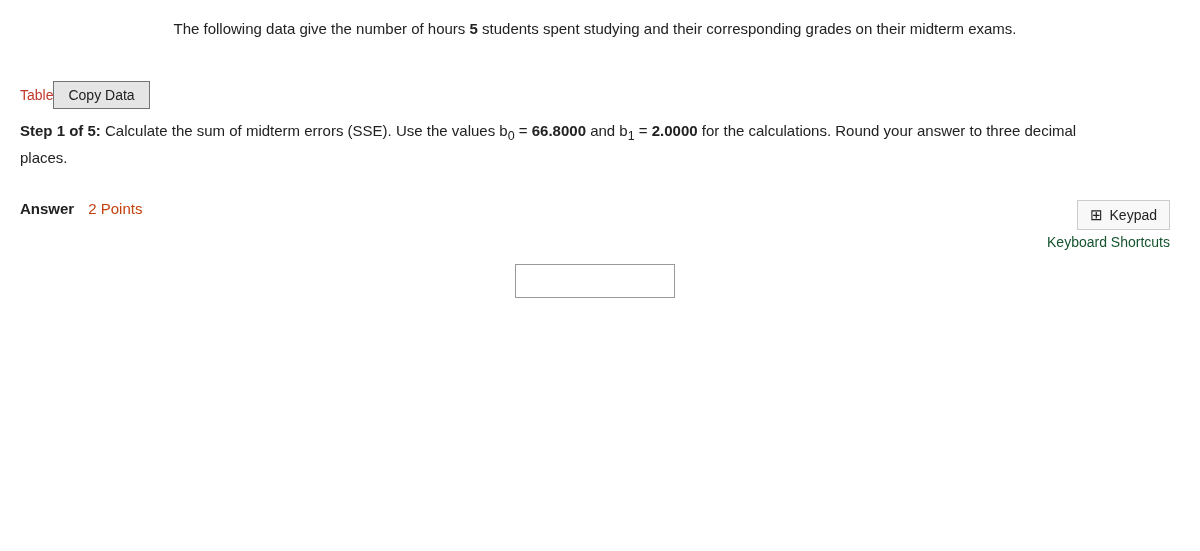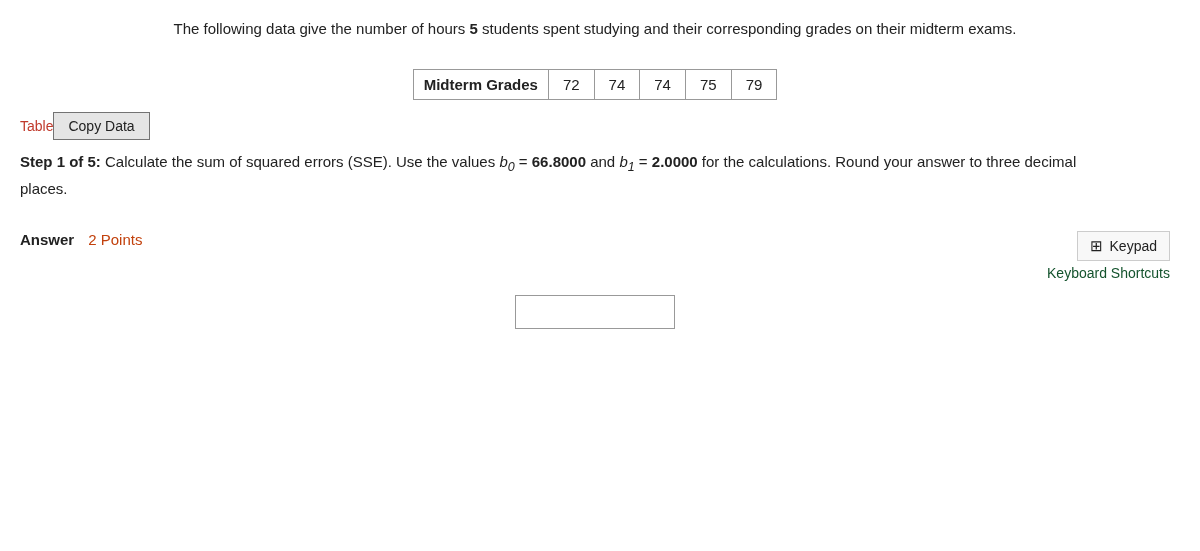--- a/index.html
+++ b/index.html
@@ -75,21 +75,20 @@
       line-height: 1.6;
       margin-bottom: 30px;
       max-width: 1100px;
     }
 
     .step-text .bold {
       font-weight: bold;
     }
 
     .math {
-      font-style: italic;
     }
 
     .answer-section {
       display: flex;
       align-items: flex-start;
       justify-content: space-between;
       margin-bottom: 14px;
     }
 
     .answer-left {
@@ -172,39 +171,31 @@
 </head>
 <body>
 
 <p class="intro-text">
   <span>The following data give the number of hours </span><span class="bold-5">5</span><span> students spent studying and their corresponding grades on their midterm exams.</span>
 </p>
 
 <div class="table-wrapper">
   <table class="data-table">
     <tbody>
-    <tr>
-      <td class="row-label">Midterm Grades</td>
-      <td>72</td>
-      <td>74</td>
-      <td>74</td>
-      <td>75</td>
-      <td>79</td>
-    </tr>
   </tbody>
     </table>
 </div>
 
 <div class="table-link-area">
   <a class="table-link">Table</a>
   <button class="copy-data-btn">Copy Data</button>
 </div>
 
 <p class="step-text">
-  <span class="bold">Step 1 of 5:</span><span> Calculate the sum of squared errors (SSE). Use the values </span><span class="math"><span>b</span><sub>0</sub></span><span> = </span><strong>66.8000</strong><span> and </span><span class="math"><span>b</span><sub>1</sub></span><span> = </span><strong>2.0000</strong><span> for the calculations. Round your answer to three decimal places.</span>
+  <span class="bold">Step 1 of 5:</span><span> Calculate the sum of midterm errors (SSE). Use the values </span><span class="math"><span>b</span><sub>0</sub></span><span> = </span><strong>66.8000</strong><span> and </span><span class="math"><span>b</span><sub>1</sub></span><span> = </span><strong>2.0000</strong><span> for the calculations. Round your answer to three decimal places.</span>
 </p>
 
 <div class="answer-section">
   <div class="answer-left">
     <span class="answer-label">Answer</span>
     <span class="answer-points">2 Points</span>
   </div>
   <div class="answer-right">
     <button class="keypad-btn">
       <span class="keypad-icon">⊞</span>

